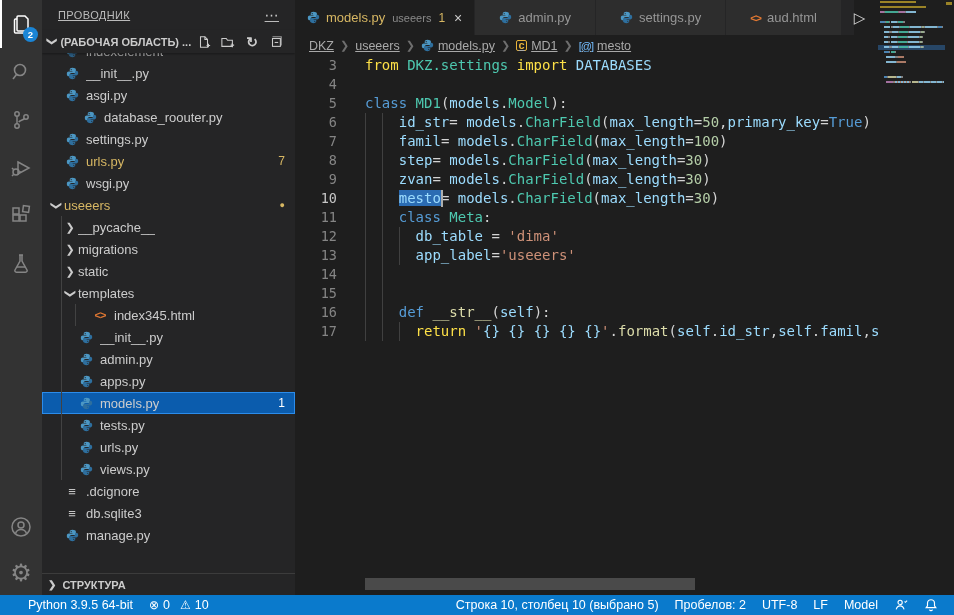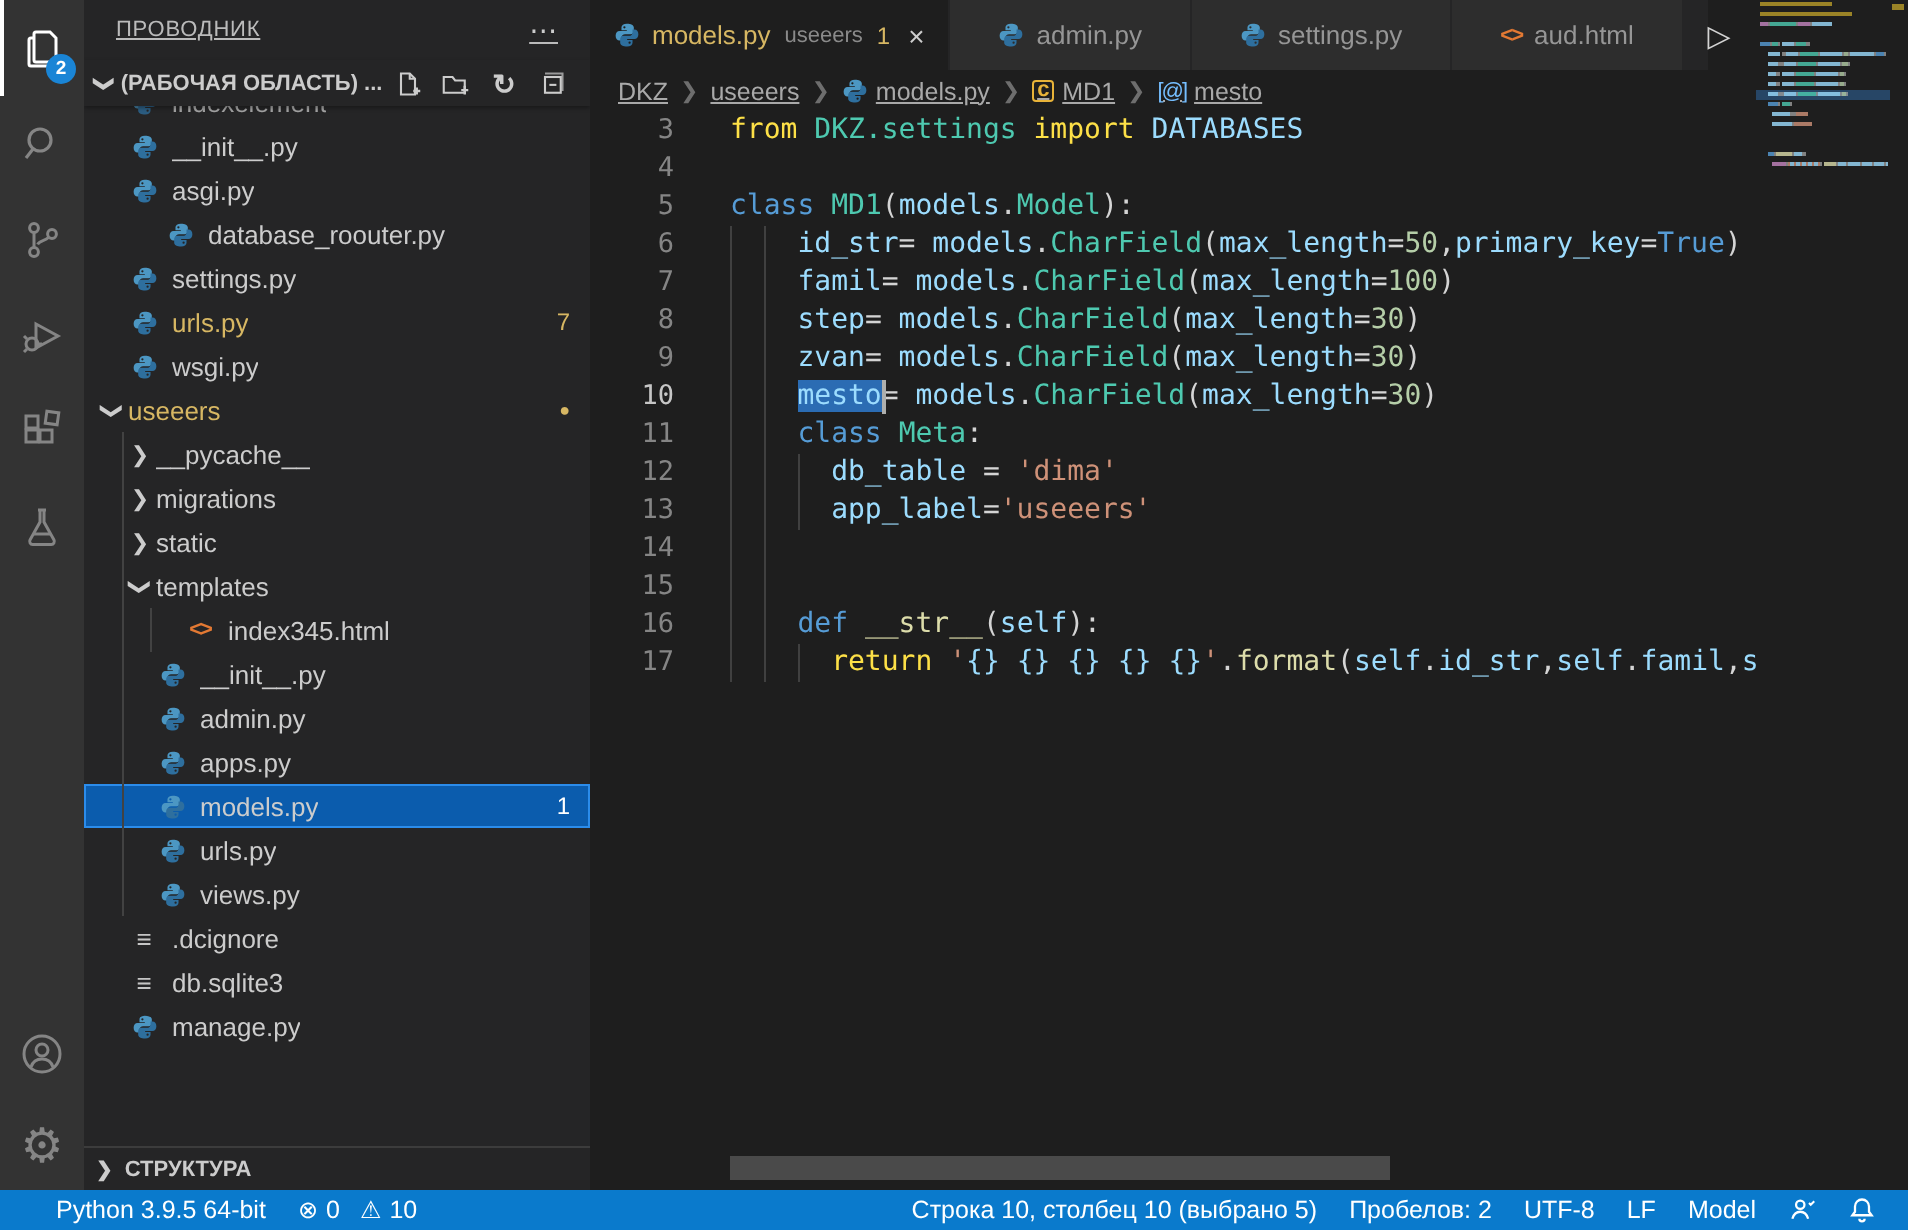--- a/index.html
+++ b/index.html
@@ -344,20 +344,30 @@
         <div class="trow selected" style="padding-left: 36px;">
           <span class="tguide" style="left: 19px;"></span>
           <span class="ticon">
             <svg width="13" height="13" viewBox="0 0 16 16">
               <path fill="#4c97c3" d="M7.9 1C5.9 1 4.6 1.9 4.6 3.3V5h3.3v.6H3.4C2 5.6 1 6.6 1 8.5S2 11.4 3.4 11.4h1.2V9.6c0-1.2 1-2.1 2.2-2.1h3.4c1.1 0 2-.9 2-2V3.3C12.2 1.9 10.5 1 7.9 1zM6.4 2.6a.7.7 0 1 1 0 1.4.7.7 0 0 1 0-1.4z"></path>
               <path fill="#2e6f9e" d="M8.1 15c2 0 3.3-.9 3.3-2.3V11H8.1v-.6h4.5c1.4 0 2.4-1 2.4-2.9s-1-2.9-2.4-2.9h-1.2v1.8c0 1.2-1 2.1-2.2 2.1H5.8c-1.1 0-2 .9-2 2v2.2C3.8 14.1 5.5 15 8.1 15zm1.5-1.6a.7.7 0 1 1 0-1.4.7.7 0 0 1 0 1.4z"></path>
             </svg>
           </span>
           <span class="tlabel">models.py</span>
           <span class="tbadge">1</span>
+        </div>
+        <div class="trow" style="padding-left: 36px;">
+          <span class="tguide" style="left: 19px;"></span>
+          <span class="ticon">
+            <svg width="13" height="13" viewBox="0 0 16 16">
+              <path fill="#4c97c3" d="M7.9 1C5.9 1 4.6 1.9 4.6 3.3V5h3.3v.6H3.4C2 5.6 1 6.6 1 8.5S2 11.4 3.4 11.4h1.2V9.6c0-1.2 1-2.1 2.2-2.1h3.4c1.1 0 2-.9 2-2V3.3C12.2 1.9 10.5 1 7.9 1zM6.4 2.6a.7.7 0 1 1 0 1.4.7.7 0 0 1 0-1.4z"></path>
+              <path fill="#2e6f9e" d="M8.1 15c2 0 3.3-.9 3.3-2.3V11H8.1v-.6h4.5c1.4 0 2.4-1 2.4-2.9s-1-2.9-2.4-2.9h-1.2v1.8c0 1.2-1 2.1-2.2 2.1H5.8c-1.1 0-2 .9-2 2v2.2C3.8 14.1 5.5 15 8.1 15zm1.5-1.6a.7.7 0 1 1 0-1.4.7.7 0 0 1 0 1.4z"></path>
+            </svg>
+          </span>
+          <span class="tlabel">tests.py</span>
         </div>
         <div class="trow" style="padding-left: 36px;">
           <span class="tguide" style="left: 19px;"></span>
           <span class="ticon">
             <svg width="13" height="13" viewBox="0 0 16 16">
               <path fill="#4c97c3" d="M7.9 1C5.9 1 4.6 1.9 4.6 3.3V5h3.3v.6H3.4C2 5.6 1 6.6 1 8.5S2 11.4 3.4 11.4h1.2V9.6c0-1.2 1-2.1 2.2-2.1h3.4c1.1 0 2-.9 2-2V3.3C12.2 1.9 10.5 1 7.9 1zM6.4 2.6a.7.7 0 1 1 0 1.4.7.7 0 0 1 0-1.4z"></path>
               <path fill="#2e6f9e" d="M8.1 15c2 0 3.3-.9 3.3-2.3V11H8.1v-.6h4.5c1.4 0 2.4-1 2.4-2.9s-1-2.9-2.4-2.9h-1.2v1.8c0 1.2-1 2.1-2.2 2.1H5.8c-1.1 0-2 .9-2 2v2.2C3.8 14.1 5.5 15 8.1 15zm1.5-1.6a.7.7 0 1 1 0-1.4.7.7 0 0 1 0 1.4z"></path>
             </svg>
           </span>
           <span class="tlabel">urls.py</span>

